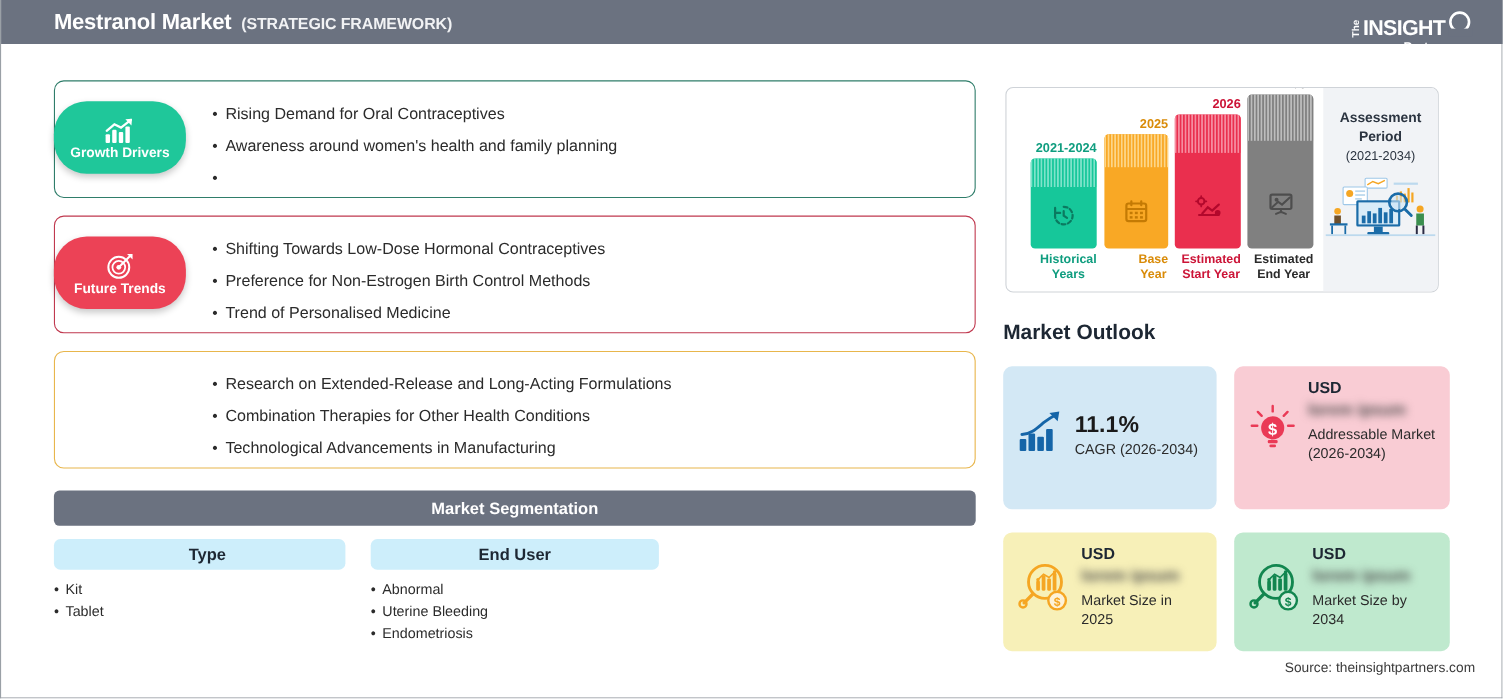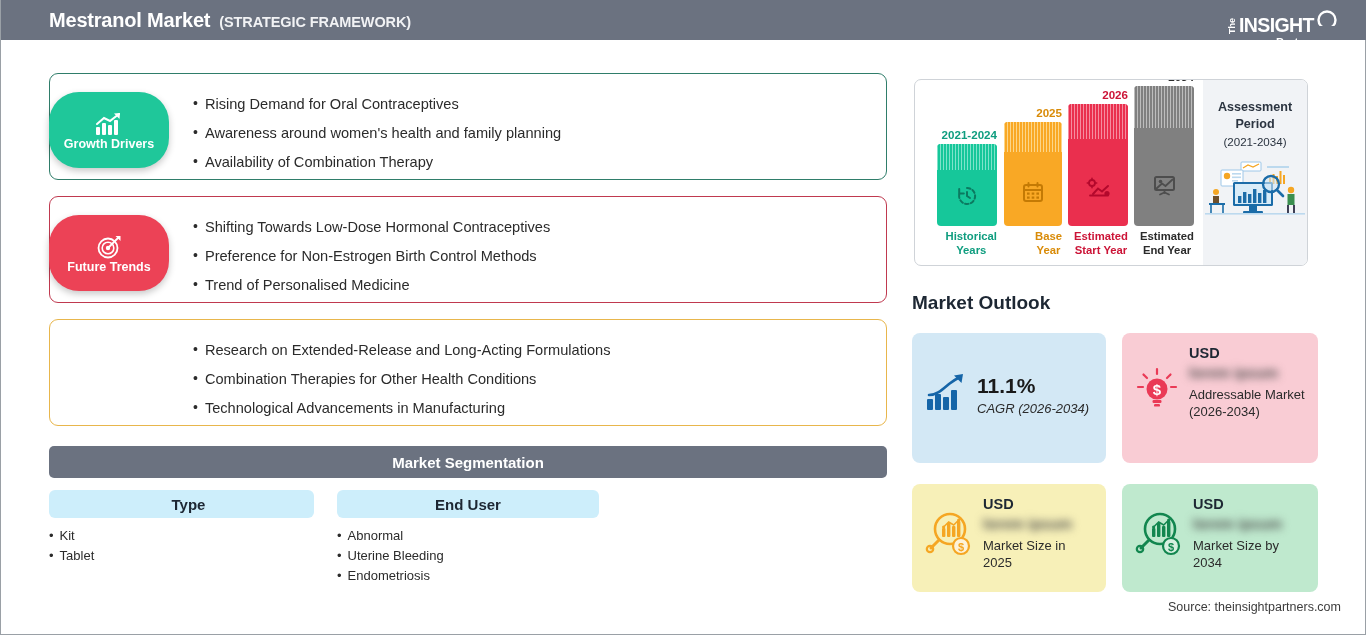--- a/index.html
+++ b/index.html
@@ -46,21 +46,21 @@
     left: 48px;
     border-radius: 9px;
     background: #ffffff;
   }
   .panel-green  { border: 1.4px solid #2f7d6a; }
   .panel-red    { border: 1.4px solid #c0394f; }
   .panel-yellow { border: 1.4px solid #e8b64c; }
 
   .badge {
     position: absolute;
-    width: 120px; height: 76px;
+    width: 120px; height: 66px;
     border-radius: 30px;
     display: flex; flex-direction: column;
     align-items: center; justify-content: center;
     box-shadow: 0 3px 7px rgba(0,0,0,0.22);
     z-index: 4;
   }
   .badge-green  { background: #1fc79a; }
   .badge-red    { background: #ec4256; }
   .badge-orange { background: #f99f24; }
   .badge-icon { height: 26px; display:flex; align-items:flex-end; }
@@ -148,21 +148,21 @@
   .oc-row { display: flex; gap: 10px; }
   .oc-text { display: flex; flex-direction: column; }
   .oc-usd { font-size: 14.5px; font-weight: bold; color: #1d2733; line-height: 1.2; }
   .oc-blur {
     font-size: 15px; font-weight: bold; color: #4a4a4a;
     filter: blur(4px); line-height: 1.25; margin: 2px 0 3px 0;
     user-select: none; white-space: nowrap;
   }
   .oc-cap { font-size: 13px; color: #2b2b2b; line-height: 1.32; }
   .oc-big { font-size: 21px; font-weight: bold; color: #1a1a1a; line-height: 1.1; }
-  .oc-cagr { font-size: 13px; color: #2b2b2b; margin-top: 3px; font-style: italic; }
+  .oc-cagr { font-size: 13px; color: #2b2b2b; margin-top: 3px; }
 
   .source {
     position: absolute; right: 24px; top: 600px;
     font-size: 12.5px; color: #3c3c3c;
   }
 </style>
 </head>
 <body>
 
 <div class="page">
@@ -201,21 +201,20 @@
     <div class="bullet" style="margin-bottom:13px;">
       <span class="dot">•</span>
       <span>Rising Demand for Oral Contraceptives</span>
     </div>
     <div class="bullet" style="margin-bottom:13px;">
       <span class="dot">•</span>
       <span>Awareness around women's health and family planning</span>
     </div>
     <div class="bullet">
       <span class="dot">•</span>
-      <span>Availability of Combination Therapy</span>
     </div>
   </div>
 
   <div class="block-panel panel-red" style="top:196px; width:838px; height:107px;"></div>
   <div class="badge badge-red" style="left:48px; top:215px;">
     <span class="badge-icon">
       <svg width="28" height="24" viewBox="0 0 28 24">
         <circle cx="13" cy="13" r="9.5" fill="none" stroke="#fff" stroke-width="1.8"></circle>
         <circle cx="13" cy="13" r="5.8" fill="none" stroke="#fff" stroke-width="1.6"></circle>
         <circle cx="13" cy="13" r="2.2" fill="#fff"></circle>

